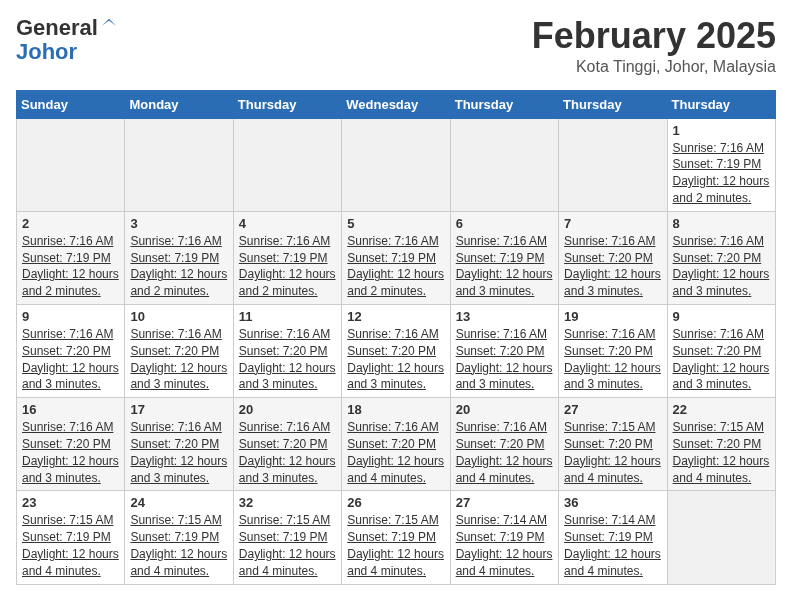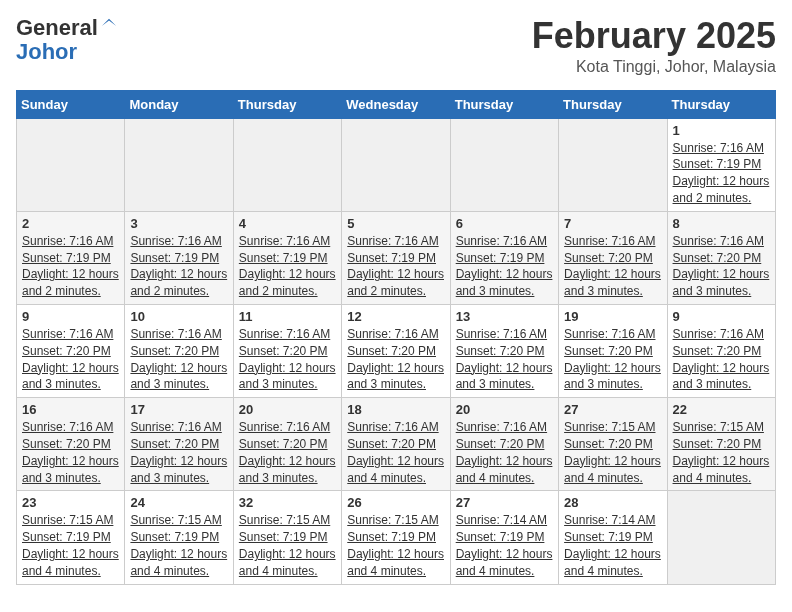--- a/index.html
+++ b/index.html
@@ -326,21 +326,21 @@
 and 4 minutes.</div>
         </td>
         <td>
           <span class="day-num">27</span>
           <div class="day-info" style="white-space: pre-line;">Sunrise: 7:14 AM
 Sunset: 7:19 PM
 Daylight: 12 hours
 and 4 minutes.</div>
         </td>
         <td>
-          <span class="day-num">28</span>
+          <span class="day-num">36</span>
           <div class="day-info" style="white-space: pre-line;">Sunrise: 7:14 AM
 Sunset: 7:19 PM
 Daylight: 12 hours
 and 4 minutes.</div>
         </td>
         <td class="empty-cell"></td>
       </tr>
     </tbody>
 </table>
 

